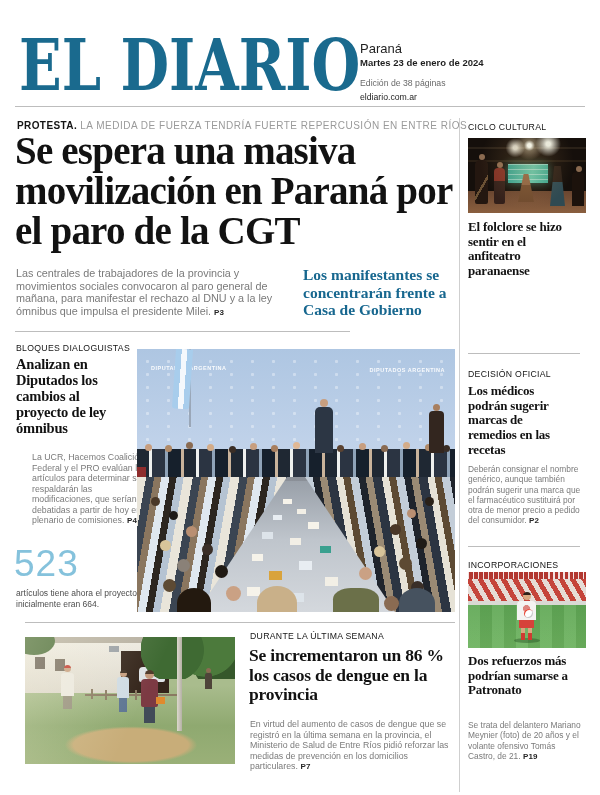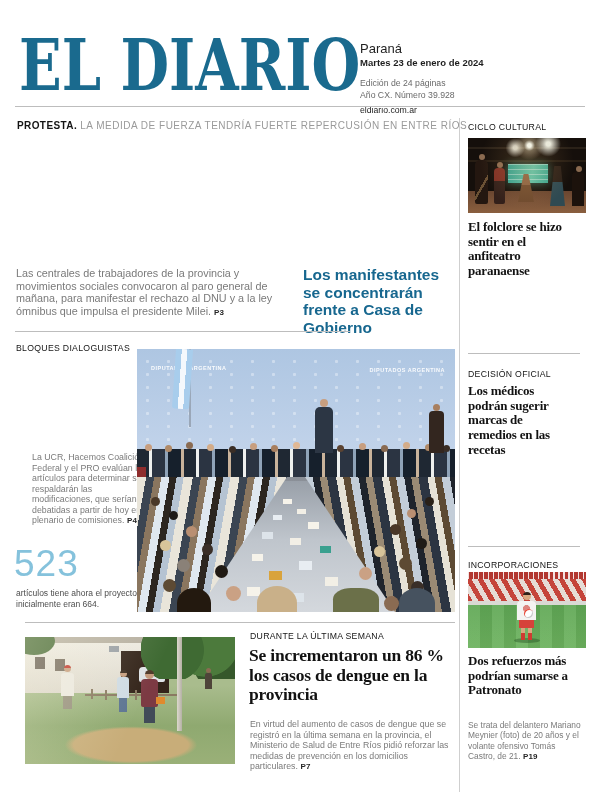--- a/index.html
+++ b/index.html
@@ -21,21 +21,21 @@
 
   
   .kicker{font-size:10px;font-weight:700;letter-spacing:.4px;color:#141414;white-space:nowrap}
   .kicker .grey{color:#9a9a9a;font-weight:400;letter-spacing:.5px}
   .kicker-sm{font-size:8.7px;font-weight:400;letter-spacing:.3px;color:#141414;white-space:nowrap}
   .hl{font-family:"Liberation Serif",serif;font-weight:700;color:#121212}
   .body{font-size:8.8px;line-height:1.2;color:#7a7a7a}
   .pref{font-weight:700;color:#262626;font-size:8px;letter-spacing:.2px}
   #lead-headline{left:15px;top:131px;width:458px;font-size:39px;line-height:1.03;letter-spacing:-.8px}
   #lead-deck{left:16px;top:267px;width:284px;font-size:10.8px;line-height:1.17}
-  #lead-subdeck{left:303px;top:266px;width:155px;font-family:Liberation Sans, sans-serif;
+  #lead-subdeck{left:303px;top:266px;width:155px;font-family:Liberation Serif, serif;
         font-weight:700;font-size:15.5px;line-height:1.13;color:#17678f}
   #left-headline{left:16px;top:357px;width:106px;font-size:14.5px;line-height:1.1;letter-spacing:-.2px}
   #left-body{left:32px;top:452px;width:122px}
   #big-number{left:14px;top:545px;font-size:37px;line-height:1;color:#85c2dc;letter-spacing:1px}
   #big-number-caption{left:16px;top:588px;width:130px;font-size:8.5px;line-height:1.3;color:#4d4d4d}
   #dengue-kicker{left:250px;top:631px}
   #dengue-headline{left:249px;top:646px;width:200px;font-size:17.5px;line-height:1.12;letter-spacing:-.2px}
   #dengue-body{left:250px;top:719px;width:206px;font-size:8.8px;line-height:1.2}
   #vdiv{left:459px;top:118px;width:1px;height:674px;background:#cfcfcf}
 
@@ -183,39 +183,40 @@
 </head>
 <body>
 
 <div id="page">
 
   <div class="a" id="masthead-title">EL DIARIO</div>
   <div class="a" id="masthead-info">
     <div class="info-city">Paraná</div>
     <div class="info-date">Martes 23 de enero de 2024</div>
     <div class="info-small">
-      <div>Edición de 24 páginas</div>
-      <div>Año CX. Número 39.928</div>
+      <div>Edición de 38 páginas</div>
     </div>
     <div class="info-web">eldiario.com.ar</div>
   </div>
   <div class="rule" style="left:15px;top:106px;width:570px"></div>
 
   <div class="a kicker" style="left:17px;top:120px">
     <span>PROTESTA.</span>
     <span class="grey">LA MEDIDA DE FUERZA TENDRÍA FUERTE REPERCUSIÓN EN ENTRE RÍOS</span>
   </div>
+  <div class="a hl" id="lead-headline">Se espera una masiva movilización en Paraná por el paro de la CGT</div>
   <div class="a body" id="lead-deck">
     <span>Las centrales de trabajadores de la provincia y movimientos sociales convocaron al paro general de mañana, para manifestar el rechazo al DNU y a la ley ómnibus que impulsa el presidente Milei.</span>
     <span class="pref">P3</span>
   </div>
   <div class="a" id="lead-subdeck">Los manifestantes se concentrarán frente a Casa de Gobierno</div>
   <div class="rule" style="left:15px;top:331px;width:335px"></div>
 
   <div class="a kicker-sm" style="left:16px;top:343px">BLOQUES DIALOGUISTAS</div>
+  <div class="a hl" id="left-headline">Analizan en Diputados los cambios al proyecto de ley ómnibus</div>
   <div class="a body" id="left-body">
     <span>La UCR, Hacemos Coalición Federal y el PRO evalúan los artículos para determinar si respaldarán las modificaciones, que serían debatidas a partir de hoy en un plenario de comisiones.</span>
     <span class="pref">P4-5</span>
   </div>
   <div class="a" id="big-number">523</div>
   <div class="a" id="big-number-caption">artículos tiene ahora el proyecto; inicialmente eran 664.</div>
 
   <div class="a" id="photo-main">
     <div class="pm-wall"></div>
     <div class="pm-dots"></div>
@@ -282,20 +283,24 @@
     <div class="pc-d3 pcd"></div>
     <div class="pc-d4 pcd"></div>
     <div class="pc-d5 pcd"></div>
     <div class="pc-glow"></div>
   </div>
   <div class="a hl sb-hl" style="top:220px;width:100px">El folclore se hizo sentir en el anfiteatro paranaense</div>
   <div class="rule" style="left:468px;top:353px;width:112px"></div>
 
   <div class="a kicker-sm sb-kicker" style="top:369px">DECISIÓN OFICIAL</div>
   <div class="a hl sb-hl" style="top:384px;width:94px">Los médicos podrán sugerir marcas de remedios en las recetas</div>
+  <div class="a body sb-body" style="top:464px">
+    <span>Deberán consignar el nombre genérico, aunque también podrán sugerir una marca que el farmacéutico sustituirá por otra de menor precio a pedido del consumidor.</span>
+    <span class="pref">P2</span>
+  </div>
   <div class="rule" style="left:468px;top:546px;width:112px"></div>
 
   <div class="a kicker-sm sb-kicker" style="top:560px">INCORPORACIONES</div>
   <div class="a" id="photo-sports">
     <div class="ps-stands"></div>
     <div class="ps-banner"></div>
     <div class="ps-wall"></div>
     <div class="ps-mow"></div>
     <div class="ps-shadow"></div>
     <div class="ps-legs"></div>

